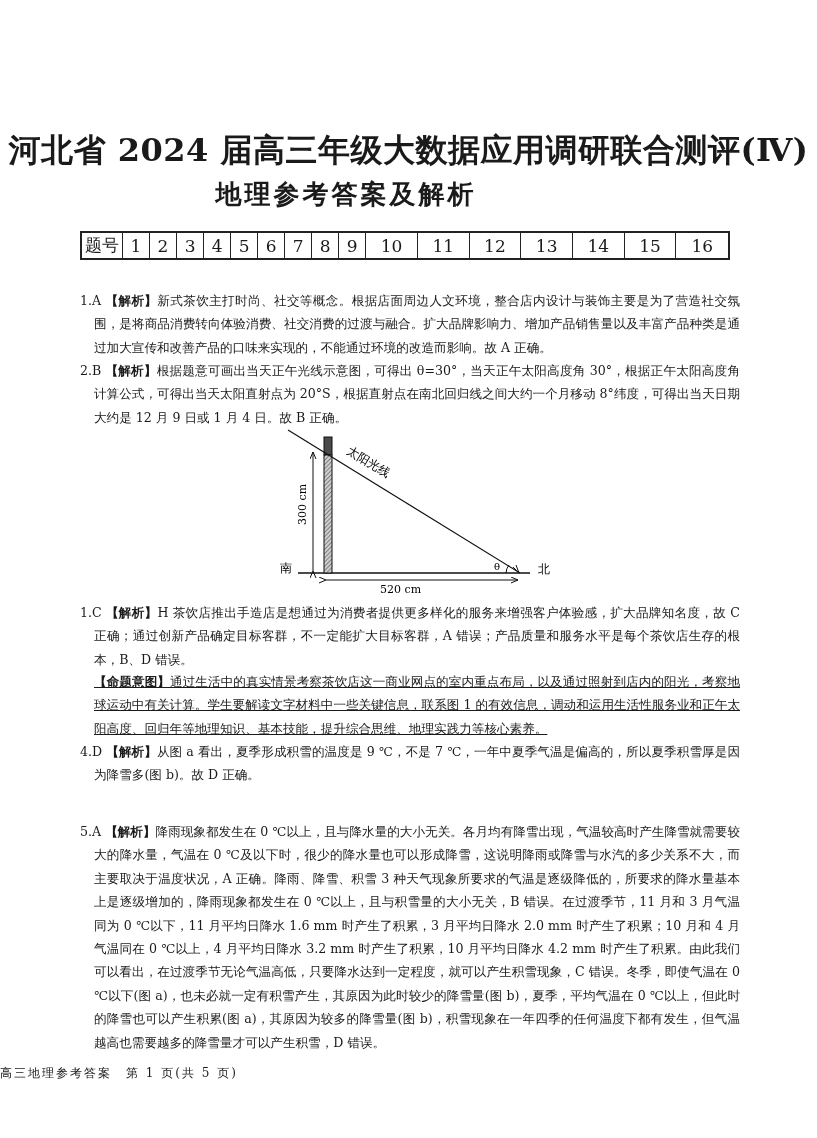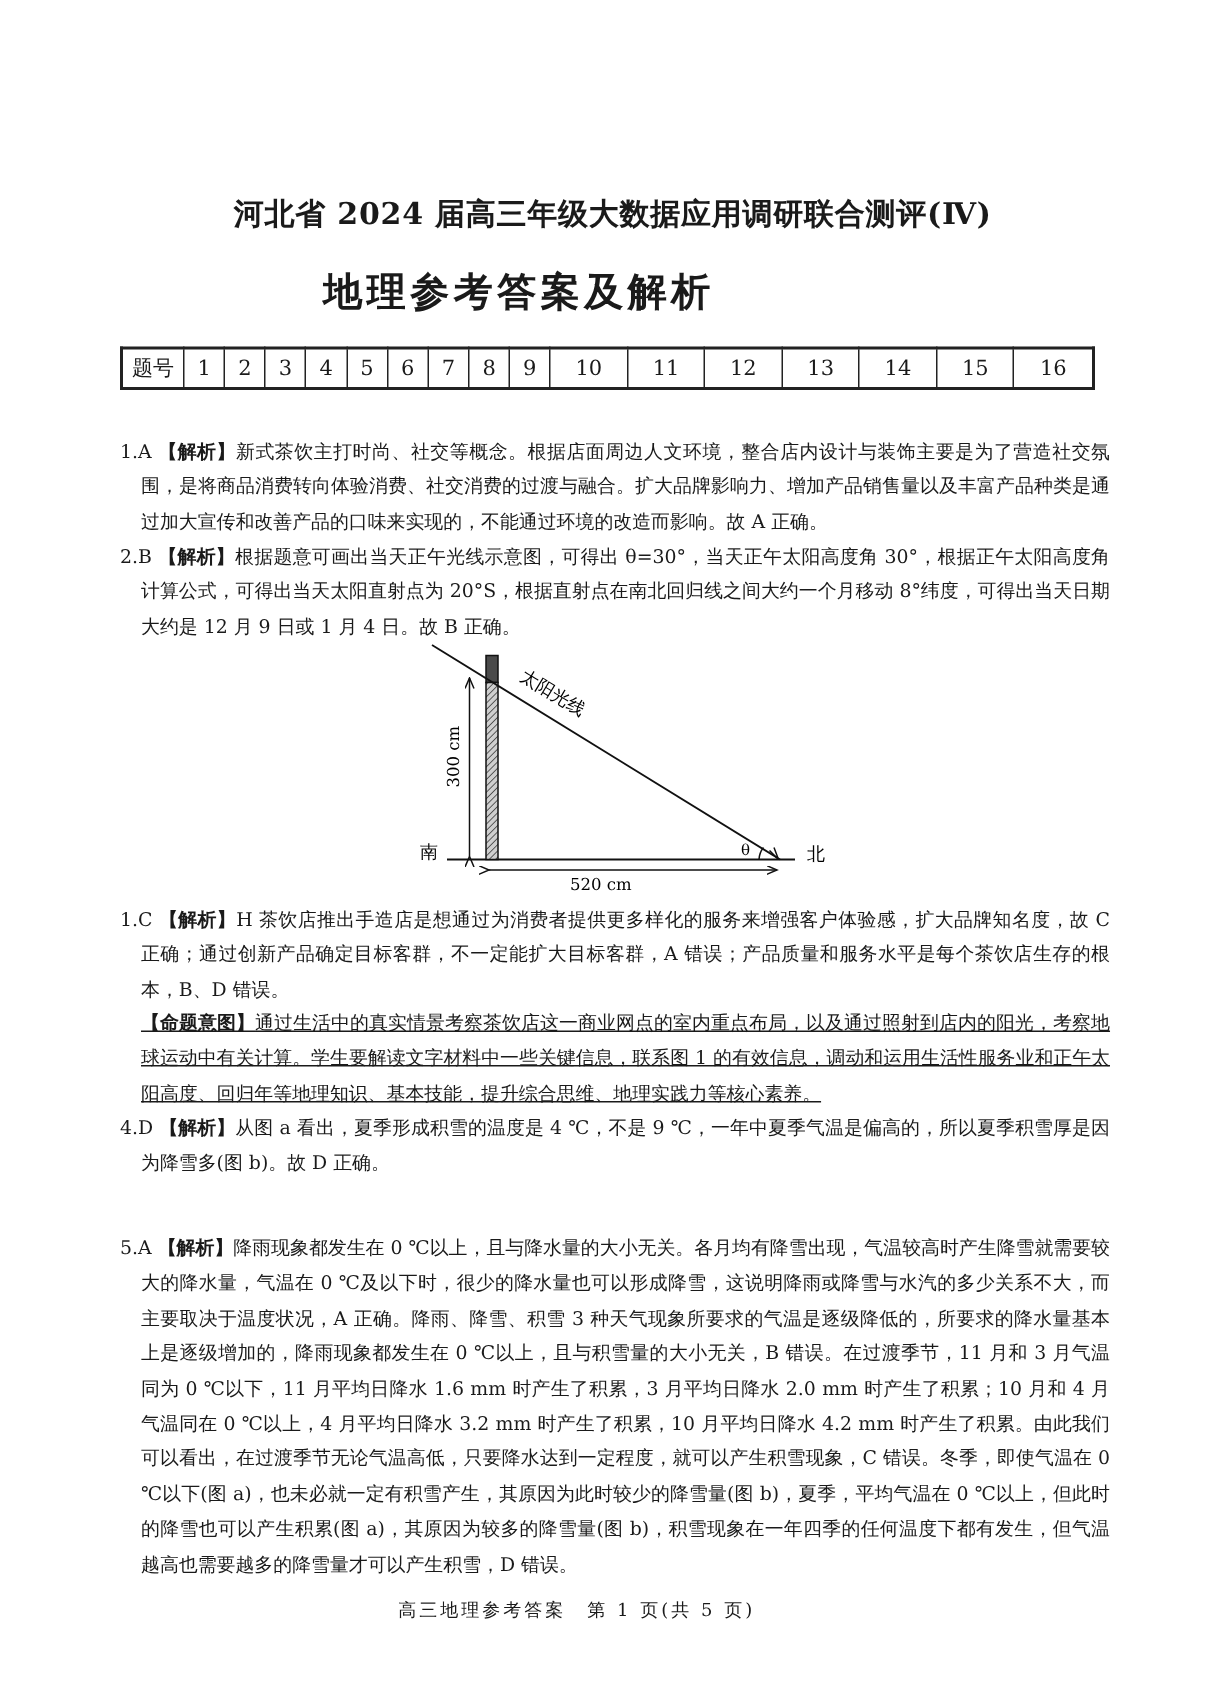--- a/index.html
+++ b/index.html
@@ -1,33 +1,33 @@
 <!DOCTYPE html>
 <html><head>
 <meta charset="utf-8">
 <style>
   html, body { margin: 0; padding: 0; background: #ffffff; }
   body { width: 817px; height: 1138px; position: relative; overflow: hidden;
          font-family: "DejaVu Serif", "Liberation Serif", serif; color: #1a1a1a; }
   .title1 { position: absolute; top: 129px; left: 0; width: 817px; text-align: center;
-            font-size: 20px; font-weight: bold; letter-spacing: 0.5px; }
+            font-size: 32px; font-weight: bold; letter-spacing: 0.5px; }
   .title2 { position: absolute; top: 177px; left: 0; width: 692px; text-align: center;
             font-family: "DejaVu Sans", "Liberation Sans", sans-serif;
             font-size: 26px; font-weight: bold; letter-spacing: 3px; }
   table.ans { position: absolute; top: 231px; left: 80px; width: 650px; border-collapse: collapse;
-              font-size: 14px; border-radius: 13px; }
+              font-size: 17px; border-radius: 13px; }
   table.ans td { border: 1px solid #222; text-align: center; height: 25px; padding: 0; }
   table.ans { border: 2px solid #222; }
   table.ans td.h { width: 40px; }
   .body { position: absolute; left: 80px; width: 660px; font-size: 12.6px; line-height: 23.4px; }
   .para { margin: 0; text-indent: -14px; padding-left: 14px; text-align: justify; }
   .para.noind { text-indent: 0; padding-left: 14px; }
   .tag { font-family: "DejaVu Sans", "Liberation Sans", sans-serif; font-weight: bold; }
   .figure { position: absolute; left: 270px; top: 425px; width: 300px; height: 175px; }
-  .footer { position: absolute; top: 1065px; left: 0; width: 769px; text-align: center;
+  .footer { position: absolute; top: 1065px; left: 0; width: 769px; 
             font-size: 12px; letter-spacing: 2px; }
 </style>
 </head>
 <body>
 
 <div class="title1">河北省 2024 届高三年级大数据应用调研联合测评(Ⅳ)</div>
 <div class="title2">地理参考答案及解析</div>
 
 <table class="ans">
   <tbody>
@@ -110,21 +110,21 @@
 
 <div class="body" style="top:670px;text-decoration:underline;">
   <p class="para noind">
     <span class="tag">【命题意图】</span><span>通过生活中的真实情景考察茶饮店这一商业网点的室内重点布局，以及通过照射到店内的阳光，考察地球运动中有关计算。学生要解读文字材料中一些关键信息，联系图 1 的有效信息，调动和运用生活性服务业和正午太阳高度、回归年等地理知识、基本技能，提升综合思维、地理实践力等核心素养。</span>
   </p>
 </div>
 
 <div class="body" style="top:740px;">
   <p class="para">
     <span>4.D</span>
-    <span class="tag">【解析】</span><span>从图 a 看出，夏季形成积雪的温度是 4 ℃，不是 9 ℃，一年中夏季气温是偏高的，所以夏季积雪厚是因为降雪多(图 b)。故 D 正确。</span>
+    <span class="tag">【解析】</span><span>从图 a 看出，夏季形成积雪的温度是 9 ℃，不是 7 ℃，一年中夏季气温是偏高的，所以夏季积雪厚是因为降雪多(图 b)。故 D 正确。</span>
   </p>
 </div>
 
 <div class="body" style="top:820px;">
   <p class="para">
     <span>5.A</span>
     <span class="tag">【解析】</span><span>降雨现象都发生在 0 ℃以上，且与降水量的大小无关。各月均有降雪出现，气温较高时产生降雪就需要较大的降水量，气温在 0 ℃及以下时，很少的降水量也可以形成降雪，这说明降雨或降雪与水汽的多少关系不大，而主要取决于温度状况，A 正确。降雨、降雪、积雪 3 种天气现象所要求的气温是逐级降低的，所要求的降水量基本上是逐级增加的，降雨现象都发生在 0 ℃以上，且与积雪量的大小无关，B 错误。在过渡季节，11 月和 3 月气温同为 0 ℃以下，11 月平均日降水 1.6 mm 时产生了积累，3 月平均日降水 2.0 mm 时产生了积累；10 月和 4 月气温同在 0 ℃以上，4 月平均日降水 3.2 mm 时产生了积累，10 月平均日降水 4.2 mm 时产生了积累。由此我们可以看出，在过渡季节无论气温高低，只要降水达到一定程度，就可以产生积雪现象，C 错误。冬季，即使气温在 0 ℃以下(图 a)，也未必就一定有积雪产生，其原因为此时较少的降雪量(图 b)，夏季，平均气温在 0 ℃以上，但此时的降雪也可以产生积累(图 a)，其原因为较多的降雪量(图 b)，积雪现象在一年四季的任何温度下都有发生，但气温越高也需要越多的降雪量才可以产生积雪，D 错误。</span>
   </p>
 </div>
 

